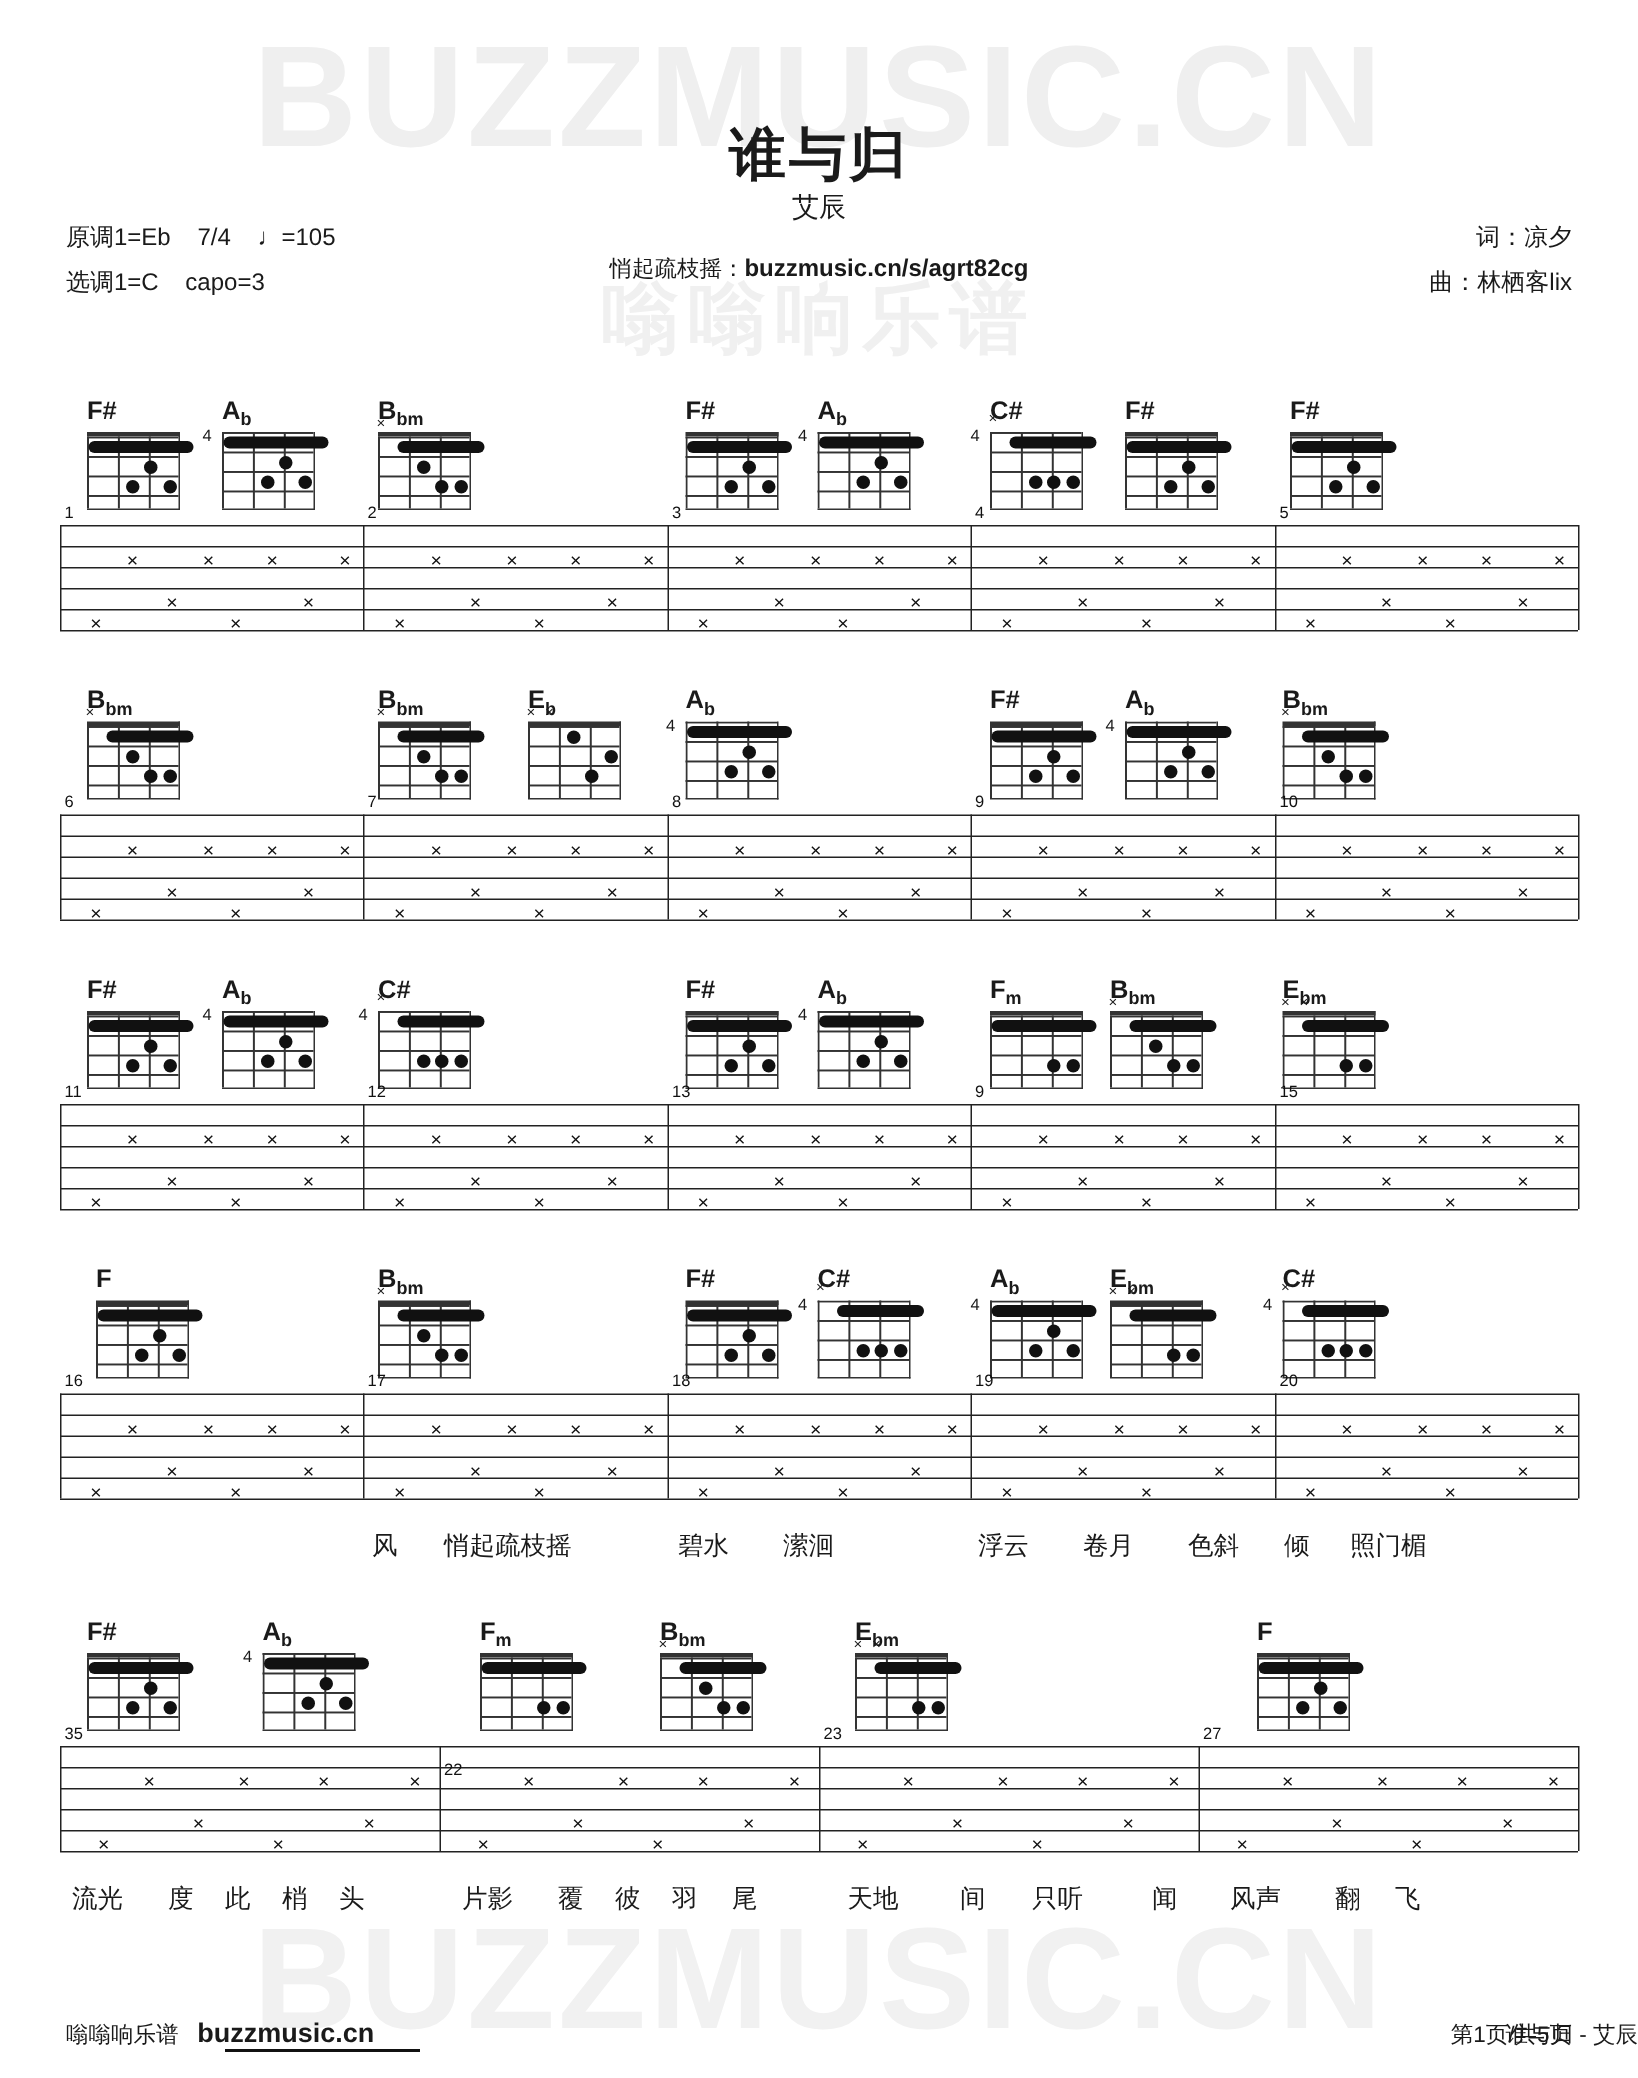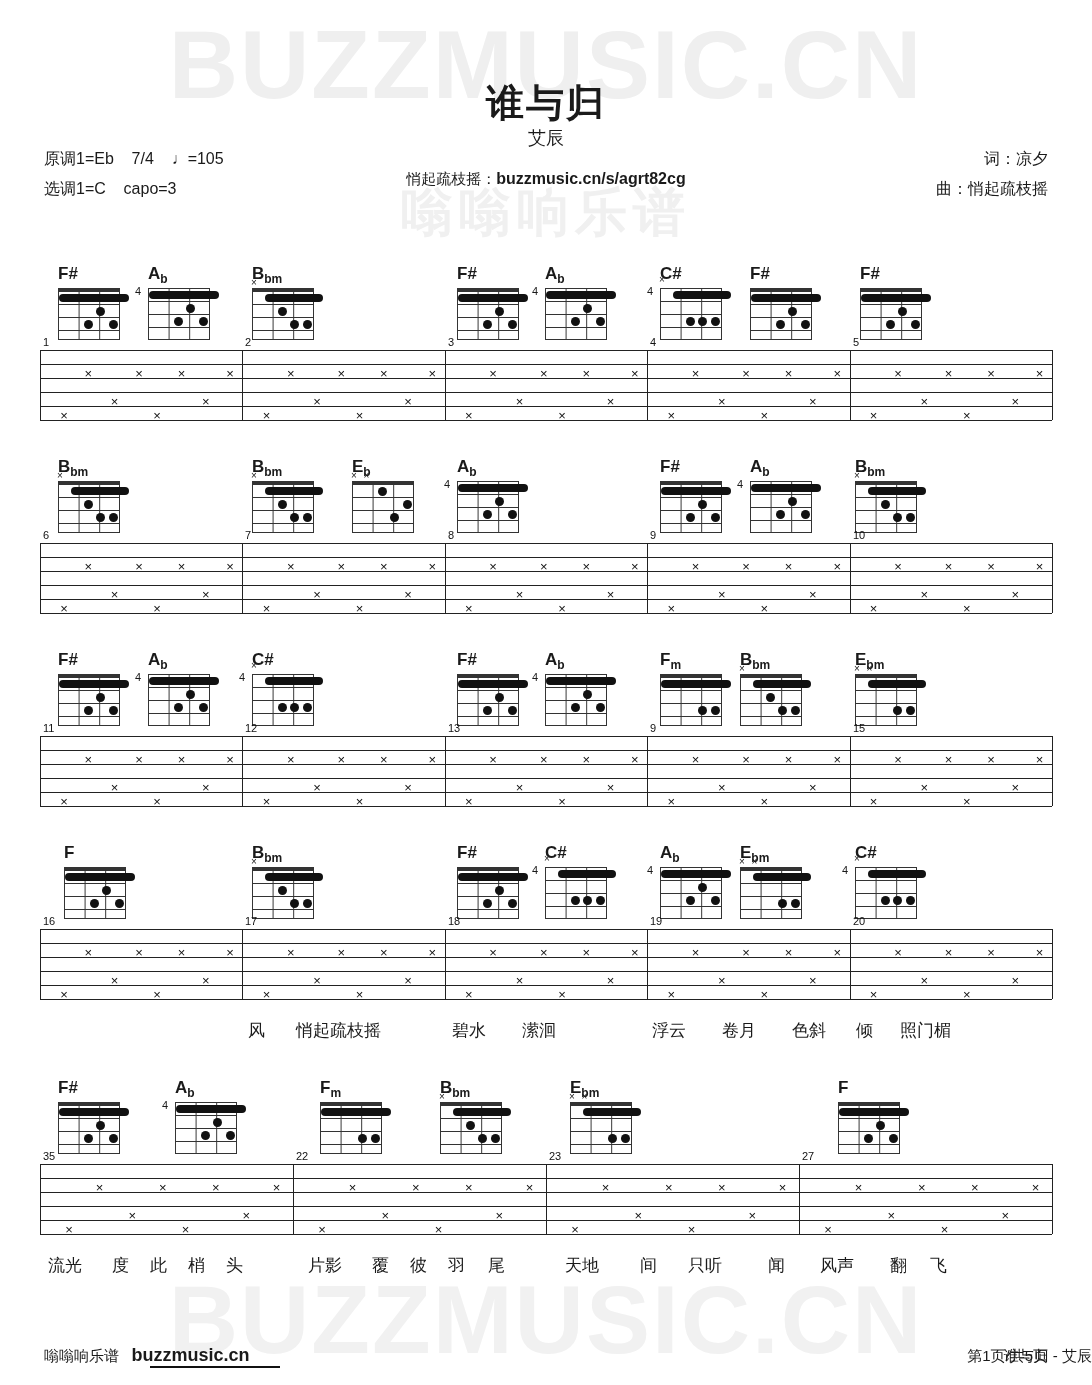--- a/index.html
+++ b/index.html
@@ -122,21 +122,21 @@
     <span>capo=3</span>
   </div>
 </div>
 
 <div class="meta-url">
   <span>悄起疏枝摇：</span><span class="u">buzzmusic.cn/s/agrt82cg</span>
 </div>
 
 <div class="meta-right">
   <div>词：凉夕</div>
-  <div>曲：悄起疏枝摇</div>
+  <div>曲：林栖客lix</div>
 </div>
 
 <div id="systems-root">
     <div class="system" style="top: 262px; height: 190px;">
       <div class="chordrow">
         <div class="chordbox" style="left: 58px; top: 26px;">
           <div class="cname">F#</div>
           <div class="grid nut">
             <div class="barre" style="left: 1px; width: 70px; top: 3px;"></div>
             <div class="dot" style="left: 38.2px; top: 16px;"></div>
@@ -754,21 +754,21 @@
         <div class="sline" style="top: 28px;"></div>
         <div class="sline" style="top: 42px;"></div>
         <div class="sline" style="top: 56px;"></div>
         <div class="sline" style="top: 70px;"></div>
         <div class="bar" style="left: 0px; height: 70px;"></div>
         <div class="bar" style="left: 253px; height: 70px;"></div>
         <div class="bar" style="left: 506px; height: 70px;"></div>
         <div class="bar" style="left: 759px; height: 70px;"></div>
         <div class="bar" style="left: 1012px; height: 70px;"></div>
         <div class="measno" style="left: 3px;">35</div>
-        <div class="measno" style="left: 256px;">22</div>
+        <div class="measno" style="left: 256px; margin-top: 24px;">22</div>
         <div class="measno" style="left: 509px;">23</div>
         <div class="measno" style="left: 762px;">27</div>
         <div class="x" style="left: 25.3px; top: 59px;">×</div>
         <div class="x" style="left: 55.66px; top: 17px;">×</div>
         <div class="x" style="left: 88.55px; top: 45px;">×</div>
         <div class="x" style="left: 118.91px; top: 17px;">×</div>
         <div class="x" style="left: 141.68px; top: 59px;">×</div>
         <div class="x" style="left: 172.04px; top: 17px;">×</div>
         <div class="x" style="left: 202.4px; top: 45px;">×</div>
         <div class="x" style="left: 232.76px; top: 17px;">×</div>

